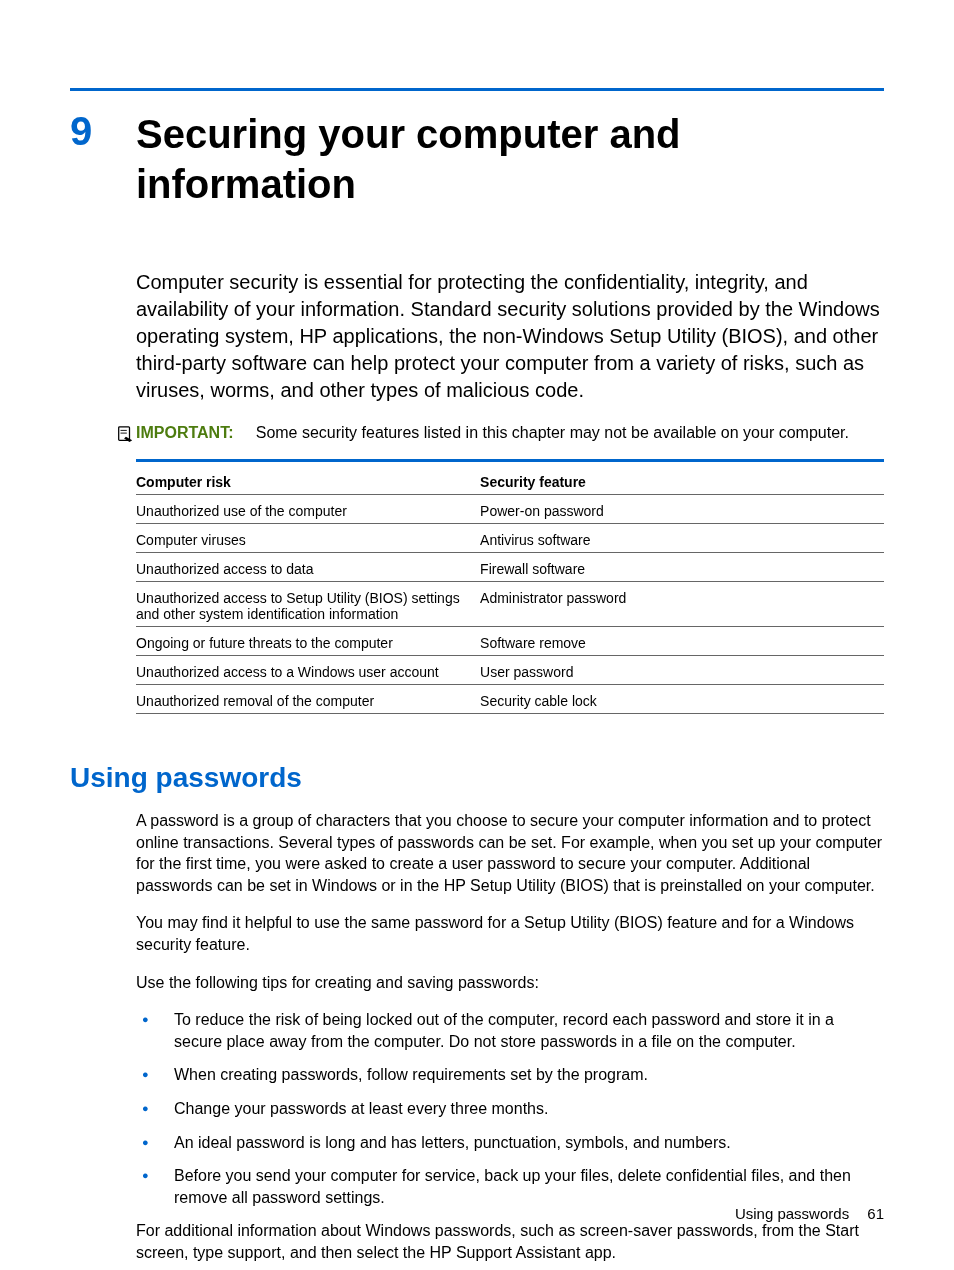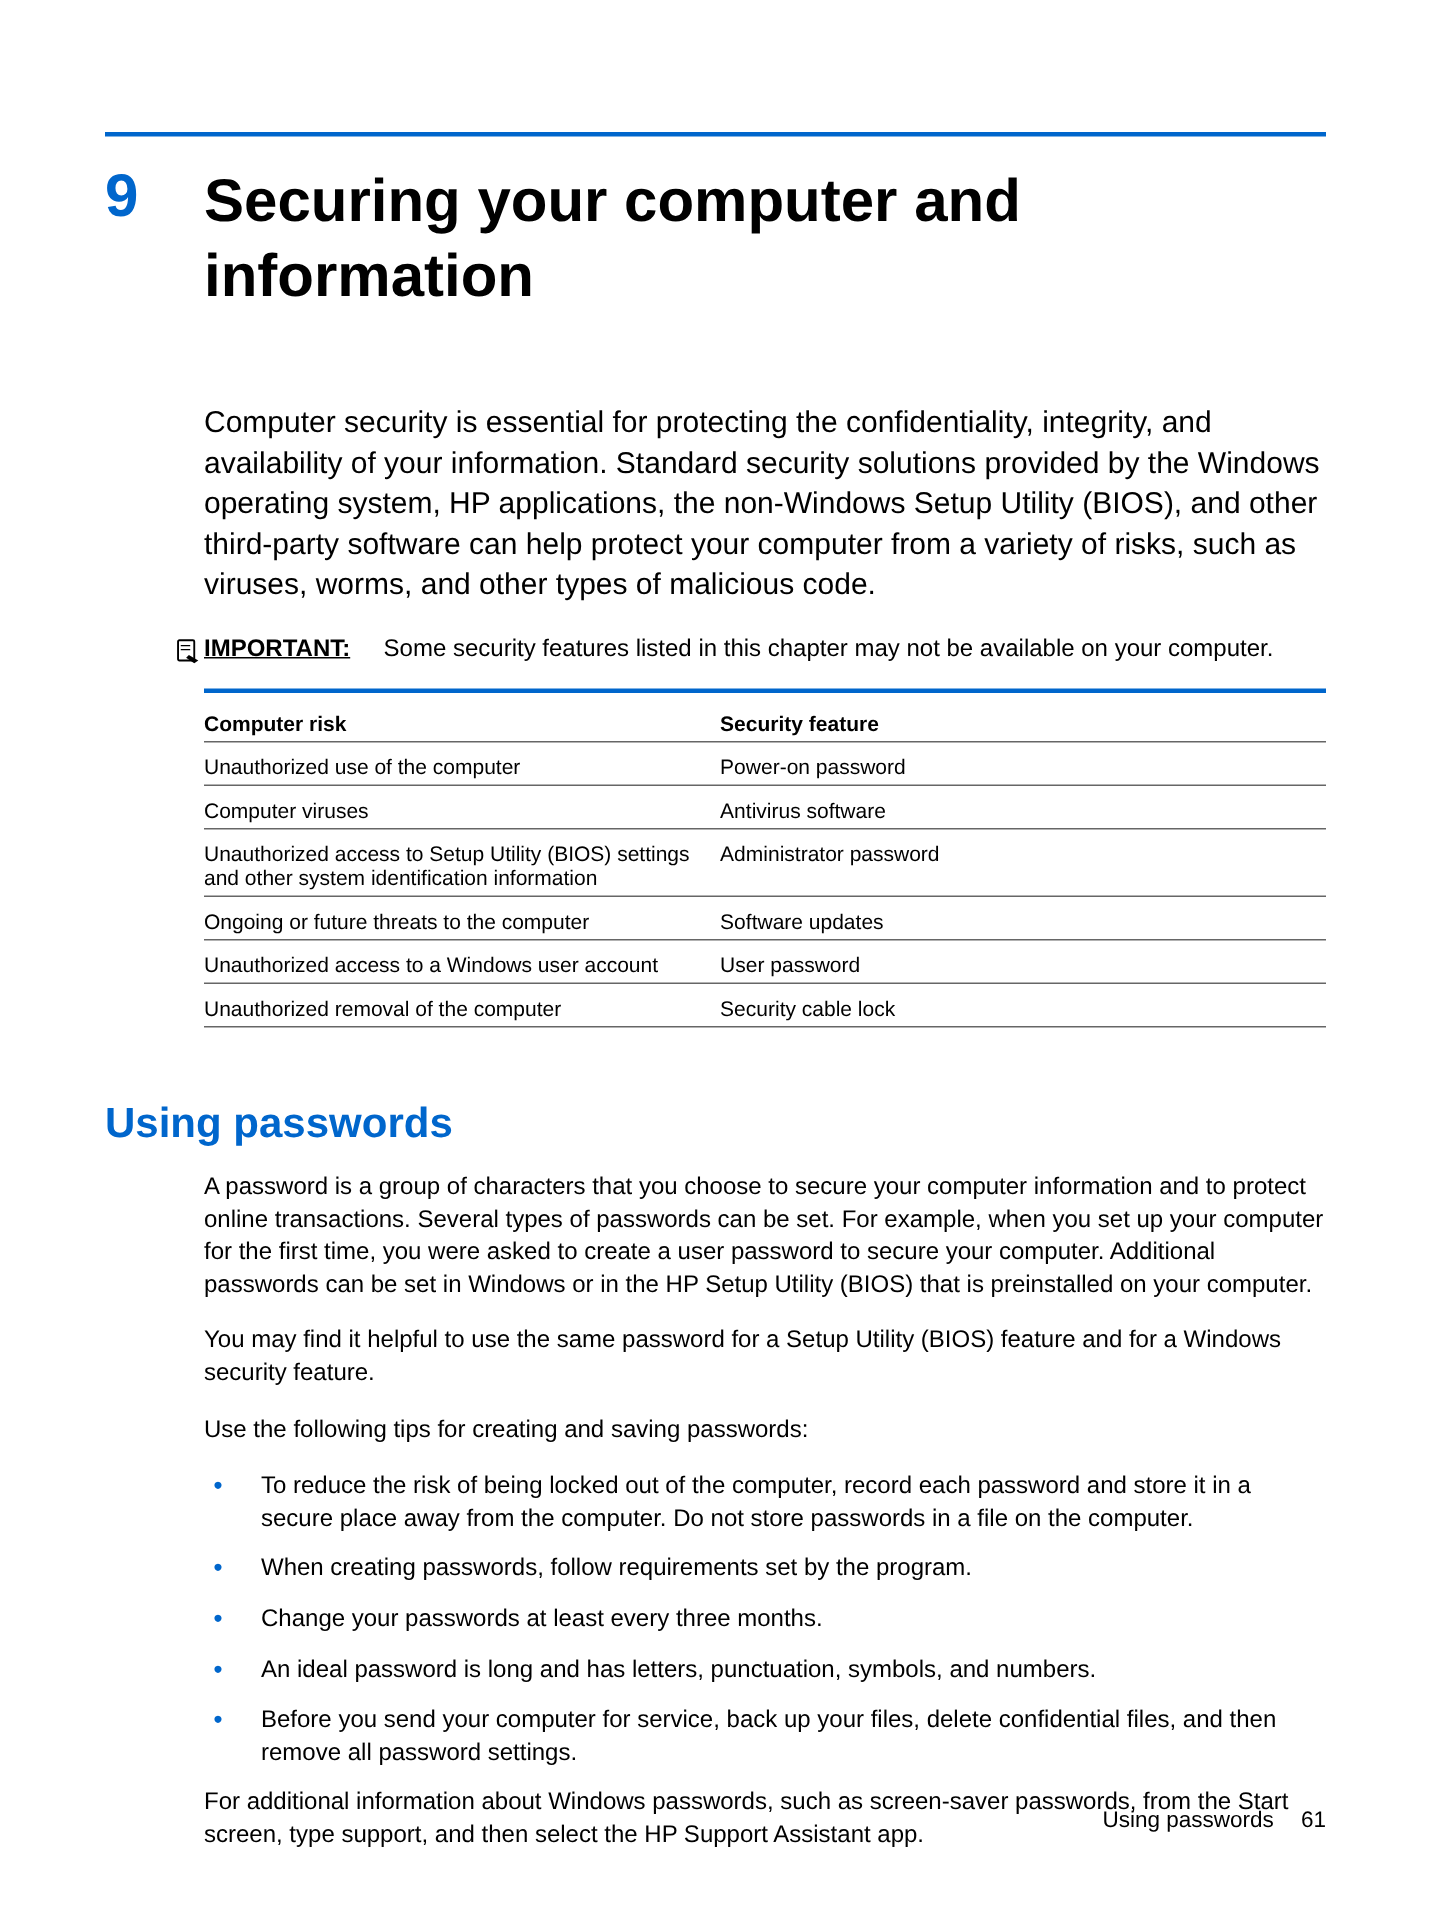--- a/index.html
+++ b/index.html
@@ -60,23 +60,22 @@
       width: 18px;
       height: 18px;
       flex-shrink: 0;
       margin-right: 2px;
       margin-top: 1px;
     }
     .important-text {
       font-size: 16px;
     }
     .important-label {
-      color: #000000;
-      font-weight: bold;
-      text-decoration: underline;
+      color: #4d7c0f;
+      font-weight: bold;
     }
     .security-table {
       width: 100%;
       border-collapse: collapse;
       font-size: 14px;
       margin-bottom: 48px;
     }
     .security-table th, .security-table td {
       text-align: left;
       padding: 8px 6px 4px 0;
@@ -181,26 +180,30 @@
       <tbody>
         <tr>
           <td>Unauthorized use of the computer</td>
           <td>Power-on password</td>
         </tr>
         <tr>
           <td>Computer viruses</td>
           <td>Antivirus software</td>
         </tr>
         <tr>
+          <td>Unauthorized access to data</td>
+          <td>Firewall software</td>
+        </tr>
+        <tr>
           <td>Unauthorized access to Setup Utility (BIOS) settings and other system identification information</td>
           <td>Administrator password</td>
         </tr>
         <tr>
           <td>Ongoing or future threats to the computer</td>
-          <td>Software updates</td>
+          <td>Software remove</td>
         </tr>
         <tr>
           <td>Unauthorized access to a Windows user account</td>
           <td>User password</td>
         </tr>
         <tr>
           <td>Unauthorized removal of the computer</td>
           <td>Security cable lock</td>
         </tr>
       </tbody>

